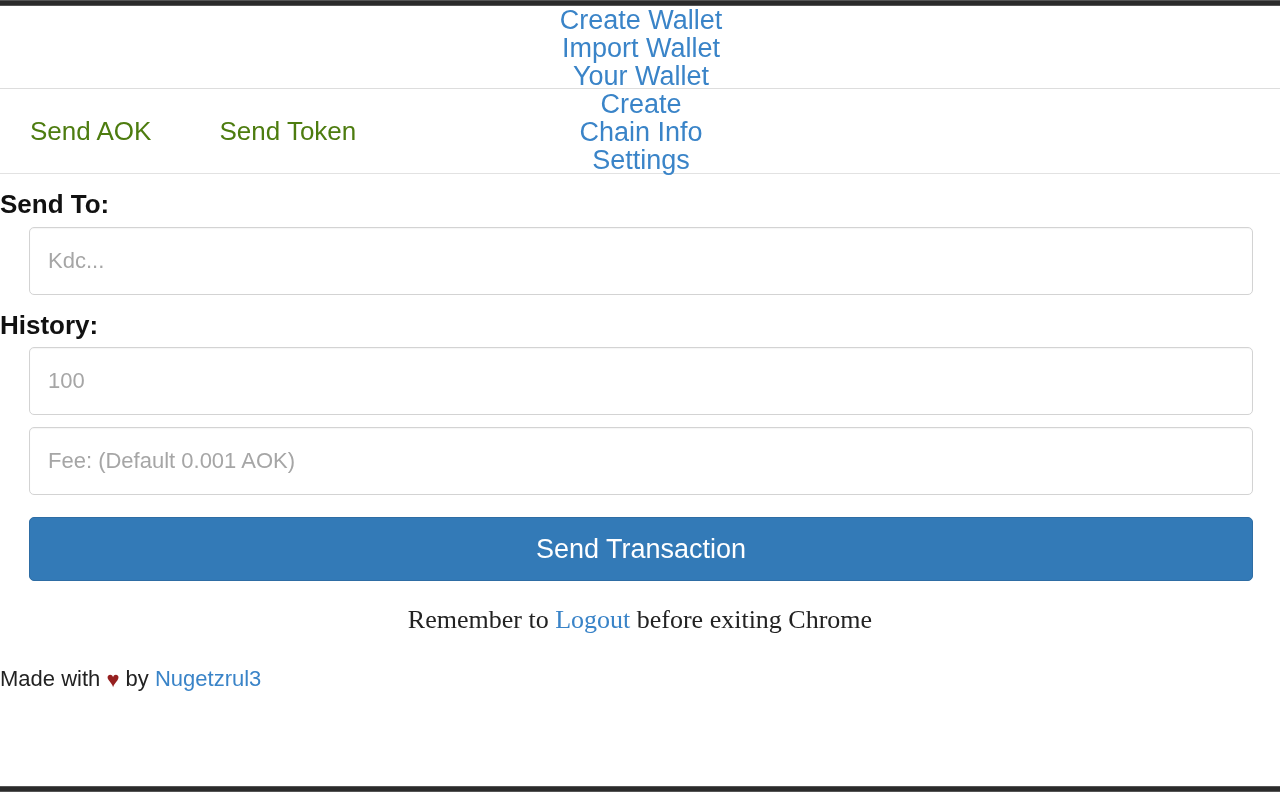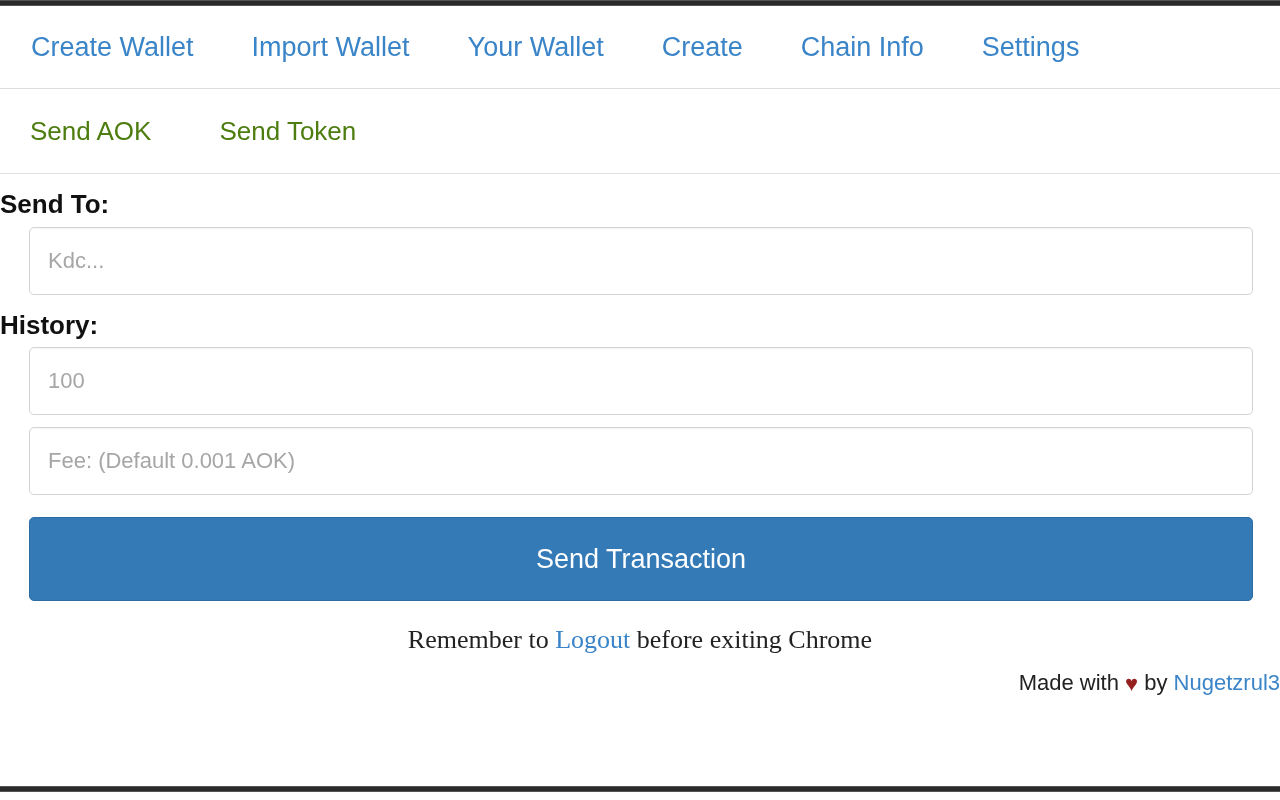--- a/index.html
+++ b/index.html
@@ -46,20 +46,21 @@
     height: 83px;
     border-bottom: 1px solid #ddd;
     box-sizing: border-box;
     background: #fff;
   }
   .tabbar-inner {
     display: flex;
     align-items: stretch;
     height: 100%;
     padding-left: 2px;
+    flex-direction: column;
   }
   .tab {
     display: flex;
     align-items: center;
     justify-content: center;
     padding: 0 28px;
     font-size: 27px;
     color: #3a84c8;
     line-height: 1;
     background: transparent;
@@ -136,21 +137,21 @@
   }
   .text-input::placeholder {
     color: #a6a6a6;
     opacity: 1;
   }
   .spacer-12 { height: 12px; }
 
   .btn-primary {
     display: block;
     width: 1224px;
-    height: 84px;
+    height: 64px;
     margin: 22px 8px 0 0;
     border: 1px solid #2e6da4;
     border-radius: 5px;
     background: #337ab7;
     color: #ffffff;
     font-size: 27px;
     font-family: "Liberation Sans", sans-serif;
     cursor: pointer;
     line-height: 1;
   }
@@ -162,24 +163,24 @@
     margin-top: 22px;
     line-height: 1.3;
     font-family: Liberation Serif, serif;
   }
   .footer-note a, .link {
     color: #3a84c8;
     text-decoration: none;
     cursor: pointer;
   }
   .credit {
-    text-align: right;
+    text-align: left;
     font-size: 22px;
     color: #222222;
-    margin-top: 12px;
+    margin-top: 28px;
     line-height: 1.3;
   }
   .heart {
     color: #962020;
     font-size: 22px;
     vertical-align: -1px;
   }
 </style>
 </head>
 <body>

